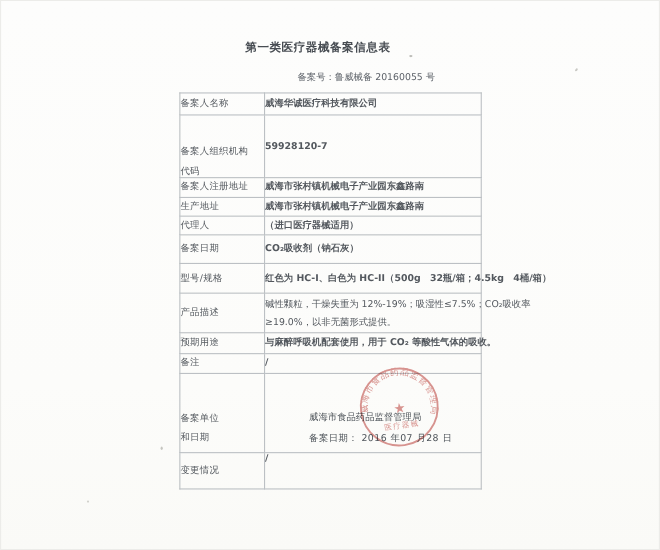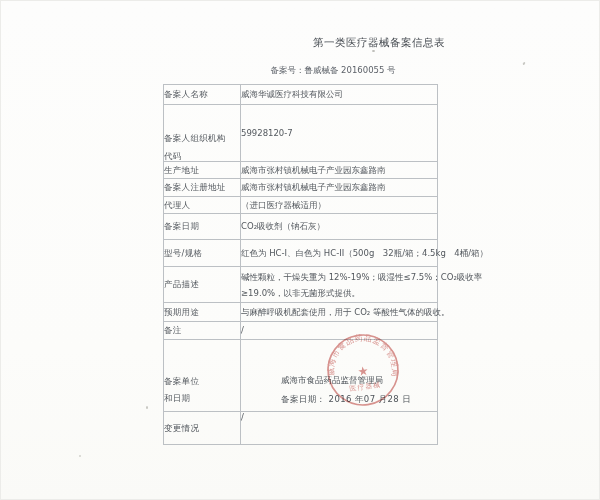--- a/index.html
+++ b/index.html
@@ -8,22 +8,22 @@
     background:#f4f4f2;
     font-family:"DejaVu Sans",sans-serif;
     -webkit-font-smoothing:antialiased;
   }
   .sheet{
     position:relative;width:600px;height:500px;overflow:hidden;
     background:linear-gradient(180deg,#fdfdfc 0%,#fcfcfa 70%,#fafaf7 100%);
     box-shadow:inset 0 0 0 1px #ecece9;
   }
   .doc-title{
-    position:absolute;top:36px;left:171px;width:274px;
-    text-align:right;font-size:10.5px;font-weight:normal;
+    position:absolute;top:36px;left:152px;width:274px;
+    text-align:center;font-size:10.5px;font-weight:bold;
     color:#474c52;letter-spacing:.5px;white-space:nowrap;
   }
   .record-no{
     position:absolute;top:65px;left:156px;width:274px;box-sizing:border-box;
     padding-left:80px;text-align:center;
     font-size:8.5px;color:#5d6269;white-space:nowrap;
   }
   table.filing{
     position:absolute;top:84px;left:163px;width:274px;
     border-collapse:collapse;table-layout:fixed;
@@ -31,23 +31,23 @@
   table.filing td{
     border:1px solid #bcc0c4;
     font-size:8.5px;line-height:1.25;
     color:#53585e;padding:0;overflow:visible;
   }
   td.lbl{
     width:77px;text-align:left;vertical-align:middle;
     color:#5b6066;letter-spacing:.3px;
   }
   td.val{padding-left:8px;vertical-align:middle;}
-  .nw{white-space:nowrap;}
+  .nw{white-space:nowrap;font-weight:bold;}
   .two-line div{white-space:nowrap;margin-top:28px;}
-  .lbl .l2{margin-top:7px;}
+  .lbl .l2{margin-top:7px;font-family:Liberation Mono, monospace;}
   td.desc .v1,.desc .v2{white-space:nowrap;line-height:16px;}
   td.top-val{vertical-align:top;padding-top:4px;}
   td.unit-cell{position:relative;}
   .unit-line1{position:absolute;left:40px;top:35px;white-space:nowrap;color:#4e545a;}
   .unit-line2{position:absolute;left:40px;top:54px;white-space:nowrap;color:#4e545a;letter-spacing:.4px;}
   .stamp-wrap{
     position:absolute;left:84px;top:-8px;width:76px;height:76px;
     opacity:.62;mix-blend-mode:multiply;transform:rotate(-8deg);
     pointer-events:none;
   }
@@ -79,28 +79,28 @@
       </tr>
       <tr style="height:37px">
         <td class="lbl two-line">
           <div>备案人组织机构</div>
           <div class="l2">代码</div>
         </td>
         <td class="val">
             <div class="nw">59928120-7</div>
           </td>
       </tr>
-      <tr style="height:17px">
-        <td class="lbl">生产地址</td>
+      <tr style="height:18px">
+        <td class="lbl">备案人注册地址</td>
         <td class="val">
             <div class="nw">威海市张村镇机械电子产业园东鑫路南</div>
           </td>
       </tr>
-      <tr style="height:18px">
-        <td class="lbl">备案人注册地址</td>
+      <tr style="height:17px">
+        <td class="lbl">生产地址</td>
         <td class="val">
             <div class="nw">威海市张村镇机械电子产业园东鑫路南</div>
           </td>
       </tr>
       <tr style="height:17px">
         <td class="lbl">代理人</td>
         <td class="val">
             <div class="nw">（进口医疗器械适用）</div>
           </td>
       </tr>

